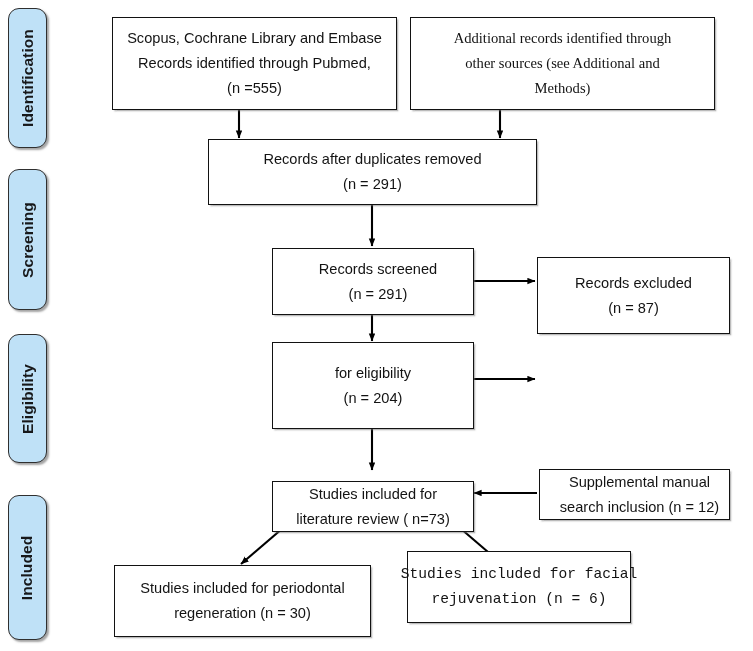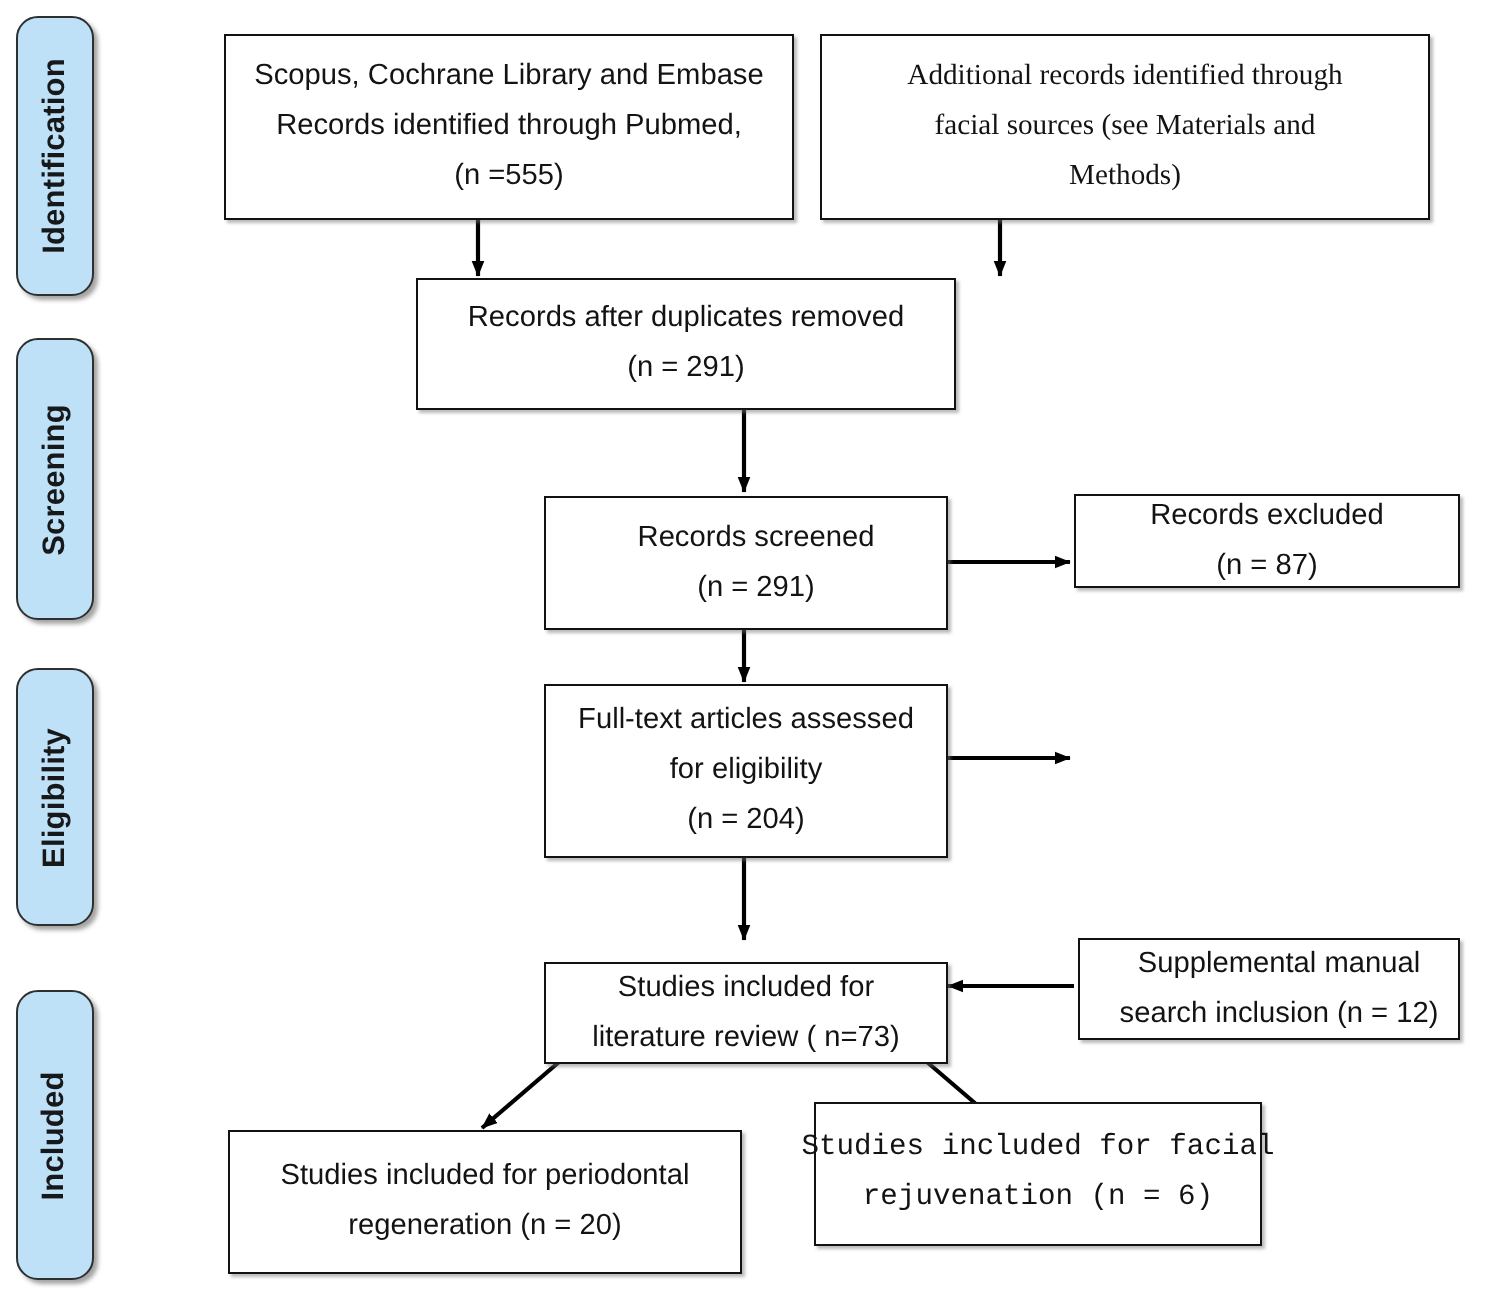--- a/index.html
+++ b/index.html
@@ -120,59 +120,58 @@
   </div>
 
   <div class="flow-box" style="left:112px; top:17px; width:285px; height:93px;">
     <span class="flow-line">Scopus, Cochrane Library and Embase</span>
     <span class="flow-line">Records identified through Pubmed,</span>
     <span class="flow-line">(n =555)</span>
   </div>
 
   <div class="flow-box" style="left:410px; top:17px; width:305px; height:93px;font-family:Liberation Serif, serif;">
     <span class="flow-line">Additional records identified through</span>
-    <span class="flow-line">facial sources (see Materials and</span>
+    <span class="flow-line">other sources (see Additional and</span>
     <span class="flow-line">Methods)</span>
   </div>
 
-  <div class="flow-box" style="left:208px; top:139px; width:270px; height:66px;">
+  <div class="flow-box" style="left:208px; top:139px; width:329px; height:66px;">
     <span class="flow-line">Records after duplicates removed</span>
     <span class="flow-line">(n = 291)</span>
   </div>
 
   <div class="flow-box" style="left:272px; top:248px; width:202px; height:67px;padding-left:17px;">
     <span class="flow-line">Records screened</span>
     <span class="flow-line">(n = 291)</span>
   </div>
 
-  <div class="flow-box" style="left:537px; top:247px; width:193px; height:47px;">
+  <div class="flow-box" style="left:537px; top:257px; width:193px; height:77px;">
     <span class="flow-line">Records excluded</span>
     <span class="flow-line">(n = 87)</span>
   </div>
 
   <div class="flow-box" style="left:272px; top:342px; width:202px; height:87px;">
-    <span class="flow-line">Full-text articles assessed</span>
     <span class="flow-line">for eligibility</span>
     <span class="flow-line">(n = 204)</span>
   </div>
 
 
   <div class="flow-box" style="left:272px; top:481px; width:202px; height:51px;">
     <span class="flow-line">Studies included for</span>
     <span class="flow-line">literature review ( n=73)</span>
   </div>
 
   <div class="flow-box" style="left:539px; top:469px; width:191px; height:51px;padding-left:17px;">
     <span class="flow-line">Supplemental manual</span>
     <span class="flow-line">search inclusion (n = 12)</span>
   </div>
 
   <div class="flow-box" style="left:114px; top:565px; width:257px; height:72px;">
     <span class="flow-line">Studies included for periodontal</span>
-    <span class="flow-line">regeneration (n = 20)</span>
+    <span class="flow-line">regeneration (n = 30)</span>
   </div>
 
   <div class="flow-box" style="left:407px; top:551px; width:224px; height:72px;font-family:Liberation Mono, monospace;">
     <span class="flow-line">Studies included for facial</span>
     <span class="flow-line">rejuvenation (n = 6)</span>
   </div>
 
 </div>
 
 </body></html>

